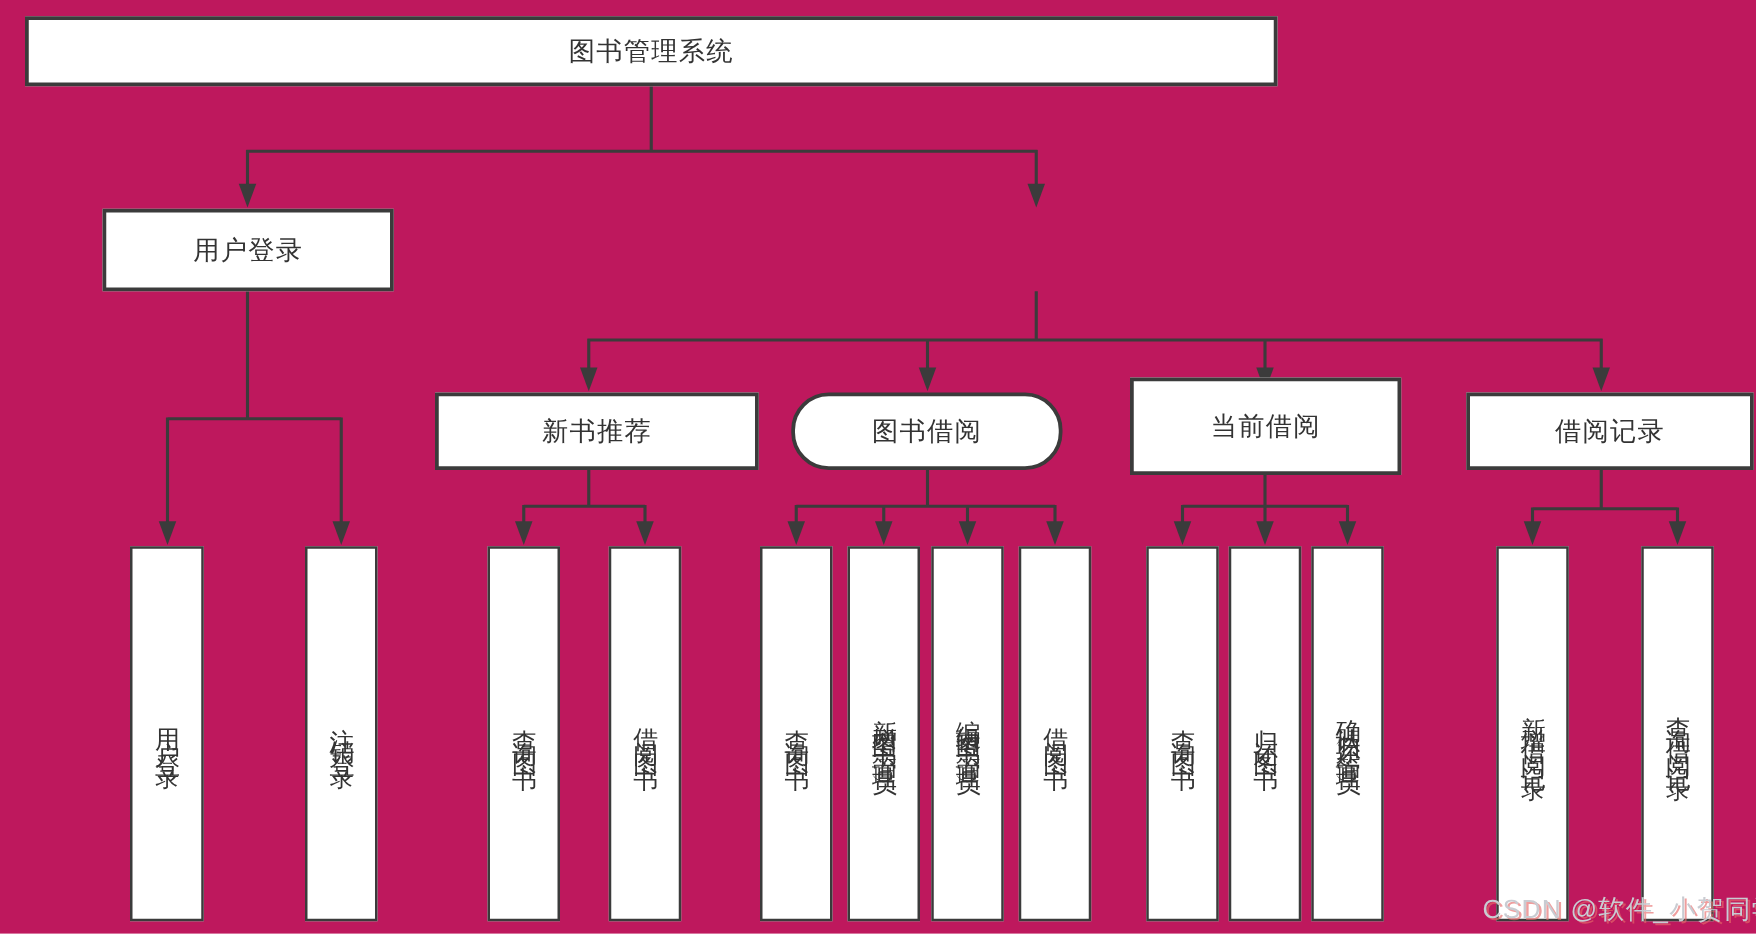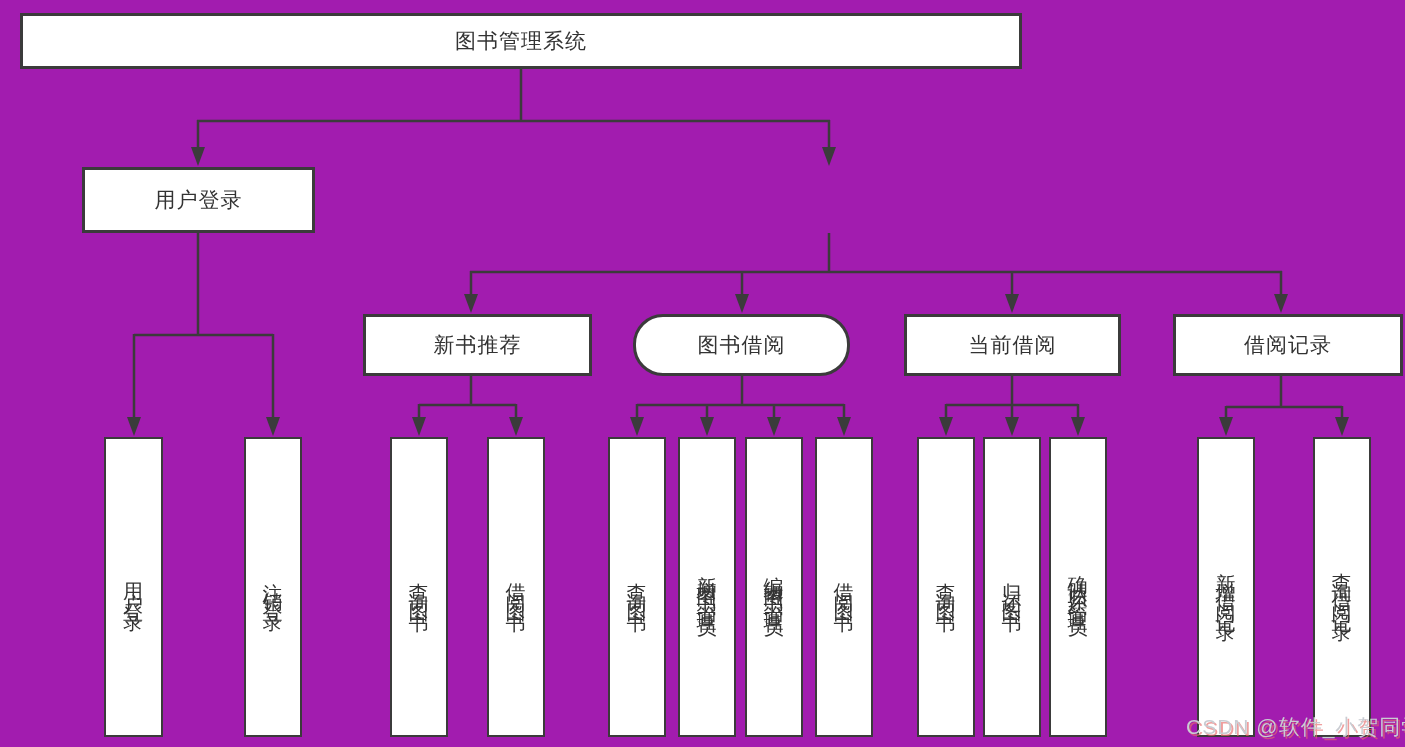--- a/index.html
+++ b/index.html
@@ -50,21 +50,21 @@
     letter-spacing: 1px;
     color: #c9ccd2;
     text-shadow: 2px 2px 0 rgba(231, 106, 106, 0.65);
     z-index: 3;
     white-space: nowrap;
   }
 </style>
 </head>
 <body>
 
-<div id="stage" style="background: #a21caf;">
+<div id="stage" style="background: #be185d;">
 
   <svg id="connectors" viewBox="0 0 1405 747" xmlns="http://www.w3.org/2000/svg">
       <path d="M521,69 L521,121 M197,121 L830,121 M198,120 L198,152 M829,120 L829,152" fill="none" stroke="#3b3b3b" stroke-width="2.5"></path>
       <path d="M198,233 L198,335 M134,335 L273,335 M134,334 L134,422 M273,334 L273,422" fill="none" stroke="#3b3b3b" stroke-width="2.5"></path>
       <path d="M829,233 L829,272 M470,272 L1282,272 M471,271 L471,299 M742,271 L742,299 M1012,271 L1012,299 M1281,271 L1281,299" fill="none" stroke="#3b3b3b" stroke-width="2.5"></path>
       <path d="M471,376 L471,405 M419,405 L516,405 M419,404 L419,422 M516,404 L516,422" fill="none" stroke="#3b3b3b" stroke-width="2.5"></path>
       <path d="M742,376 L742,405 M637,405 L844,405 M637,404 L637,422 M707,404 L707,422 M774,404 L774,422 M844,404 L844,422" fill="none" stroke="#3b3b3b" stroke-width="2.5"></path>
       <path d="M1012,376 L1012,405 M946,405 L1078,405 M946,404 L946,422 M1012,404 L1012,422 M1078,404 L1078,422" fill="none" stroke="#3b3b3b" stroke-width="2.5"></path>
       <path d="M1281,376 L1281,407 M1226,407 L1342,407 M1226,406 L1226,422 M1342,406 L1342,422" fill="none" stroke="#3b3b3b" stroke-width="2.5"></path>
       <polygon points="191,147 205,147 198,166" fill="#3b3b3b"></polygon>
@@ -89,27 +89,27 @@
     </svg>
 
   <div class="node" style="left: 20px; top: 13px; width: 1002px; height: 56px; border-color: rgb(59, 59, 59); color: rgb(51, 51, 51);">
     <span>图书管理系统</span>
   </div>
 
   <div class="node" style="left: 82px; top: 167px; width: 233px; height: 66px; border-color: rgb(59, 59, 59); color: rgb(51, 51, 51);">
     <span>用户登录</span>
   </div>
 
-  <div class="node" style="left: 363px; top: 314px; width: 229px; height: 62px; border-color: rgb(59, 59, 59); color: rgb(51, 51, 51);">
+  <div class="node" style="left: 348px; top: 314px; width: 259px; height: 62px; border-color: rgb(59, 59, 59); color: rgb(51, 51, 51);">
     <span>新书推荐</span>
   </div>
   <div class="node" style="left: 633px; top: 314px; width: 217px; height: 62px; border-color: rgb(59, 59, 59); color: rgb(51, 51, 51); border-radius: 30px;">
     <span>图书借阅</span>
   </div>
-  <div class="node" style="left: 904px; top: 314px; width: 217px; height: 62px; border-color: rgb(59, 59, 59); color: rgb(51, 51, 51);">
+  <div class="node" style="left: 904px; top: 302px; width: 217px; height: 78px; border-color: rgb(59, 59, 59); color: rgb(51, 51, 51);">
     <span>当前借阅</span>
   </div>
   <div class="node" style="left: 1173px; top: 314px; width: 230px; height: 62px; border-color: rgb(59, 59, 59); color: rgb(51, 51, 51);">
     <span>借阅记录</span>
   </div>
 
   <div class="node leaf" style="left: 104px; top: 437px; width: 59px; height: 300px; border-color: rgb(59, 59, 59); color: rgb(51, 51, 51);">
     <span class="vtext">用户登录</span>
   </div>
   <div class="node leaf" style="left: 244px; top: 437px; width: 58px; height: 300px; border-color: rgb(59, 59, 59); color: rgb(51, 51, 51);">

